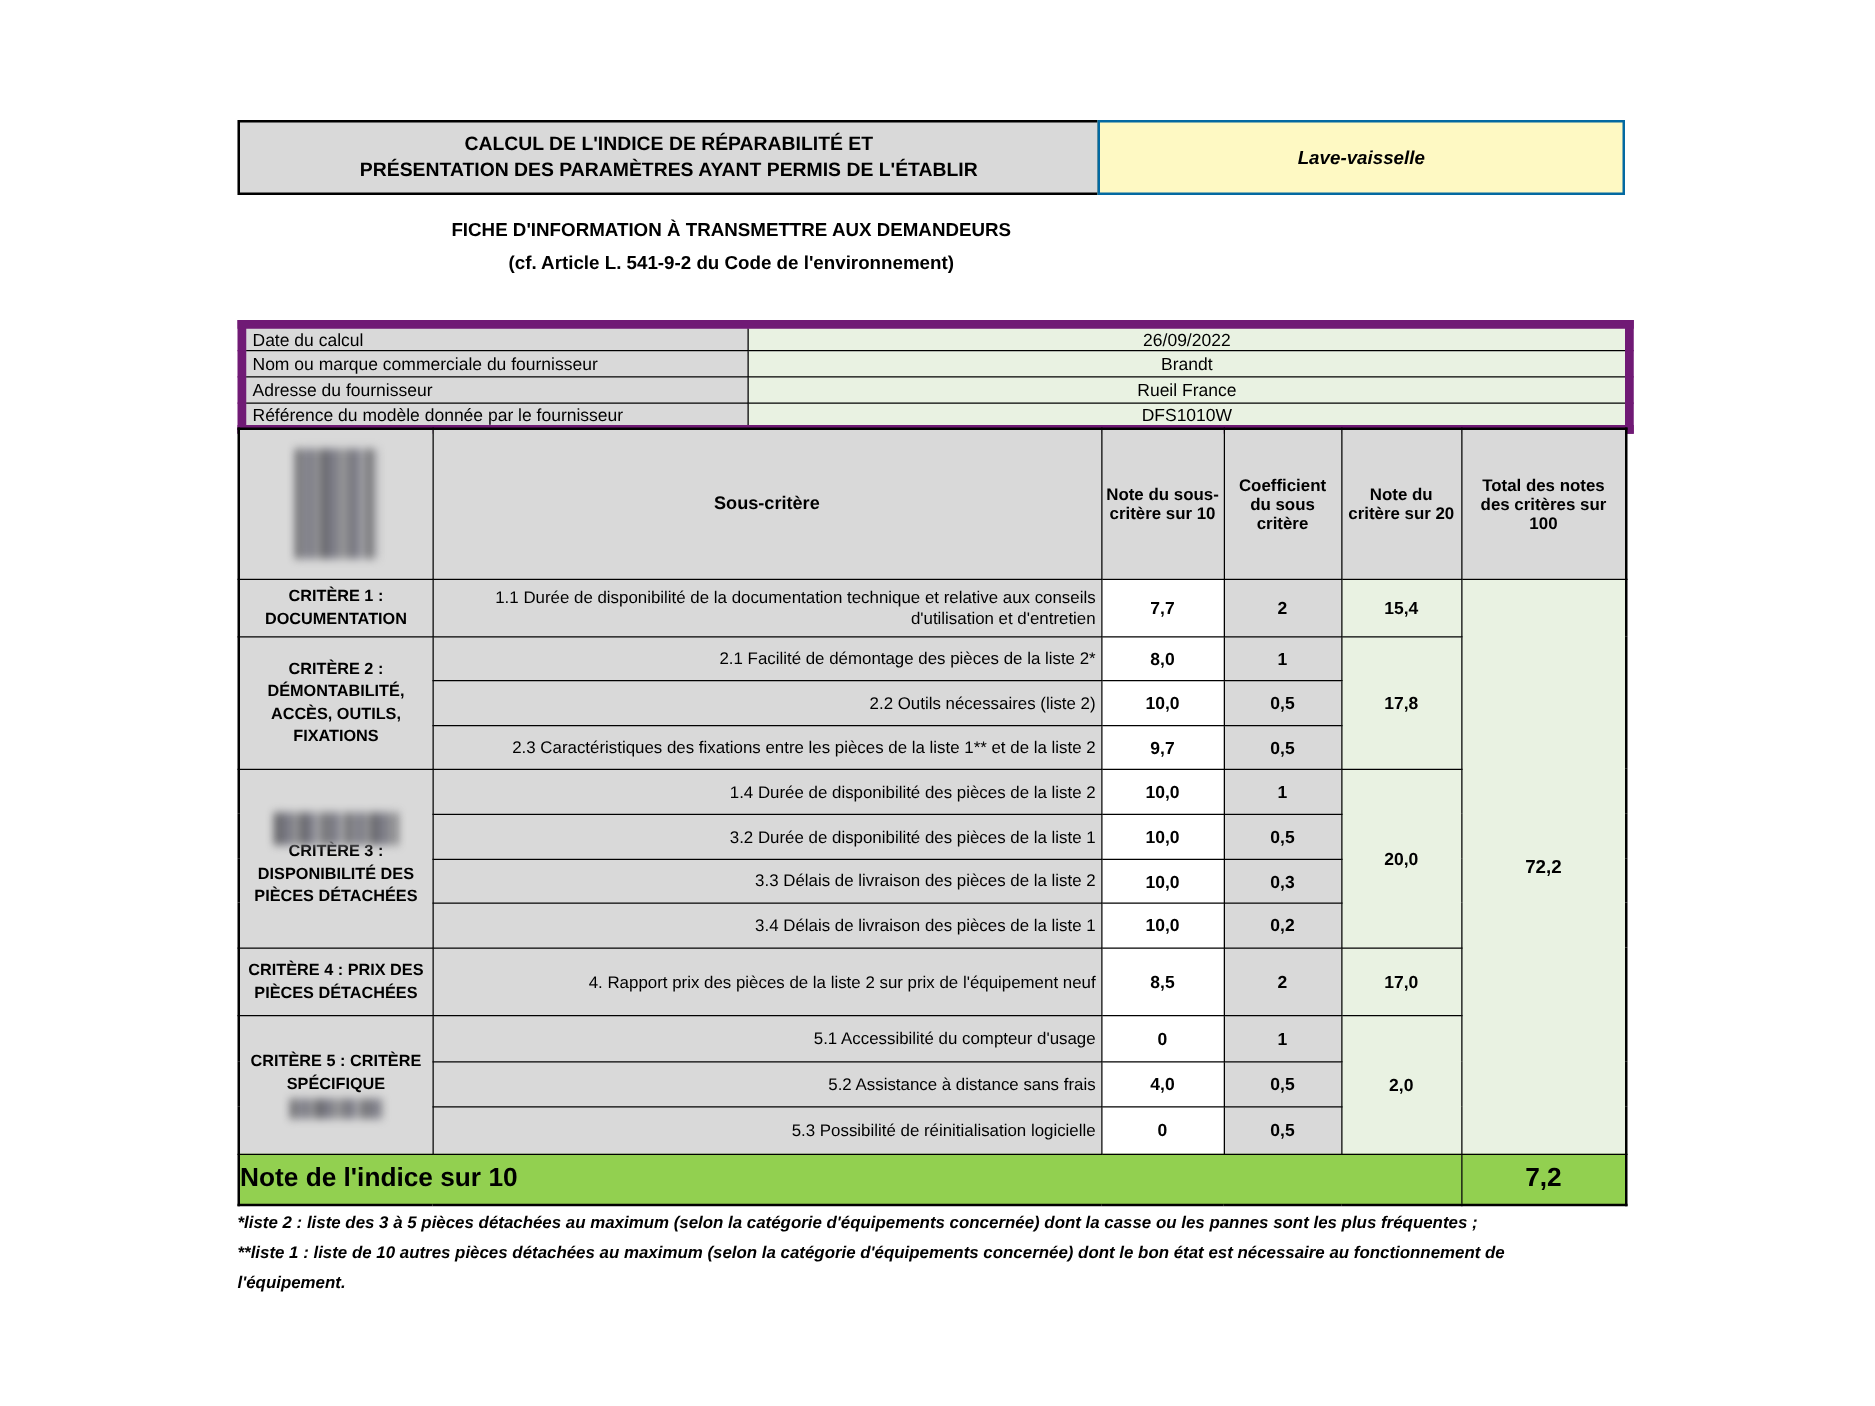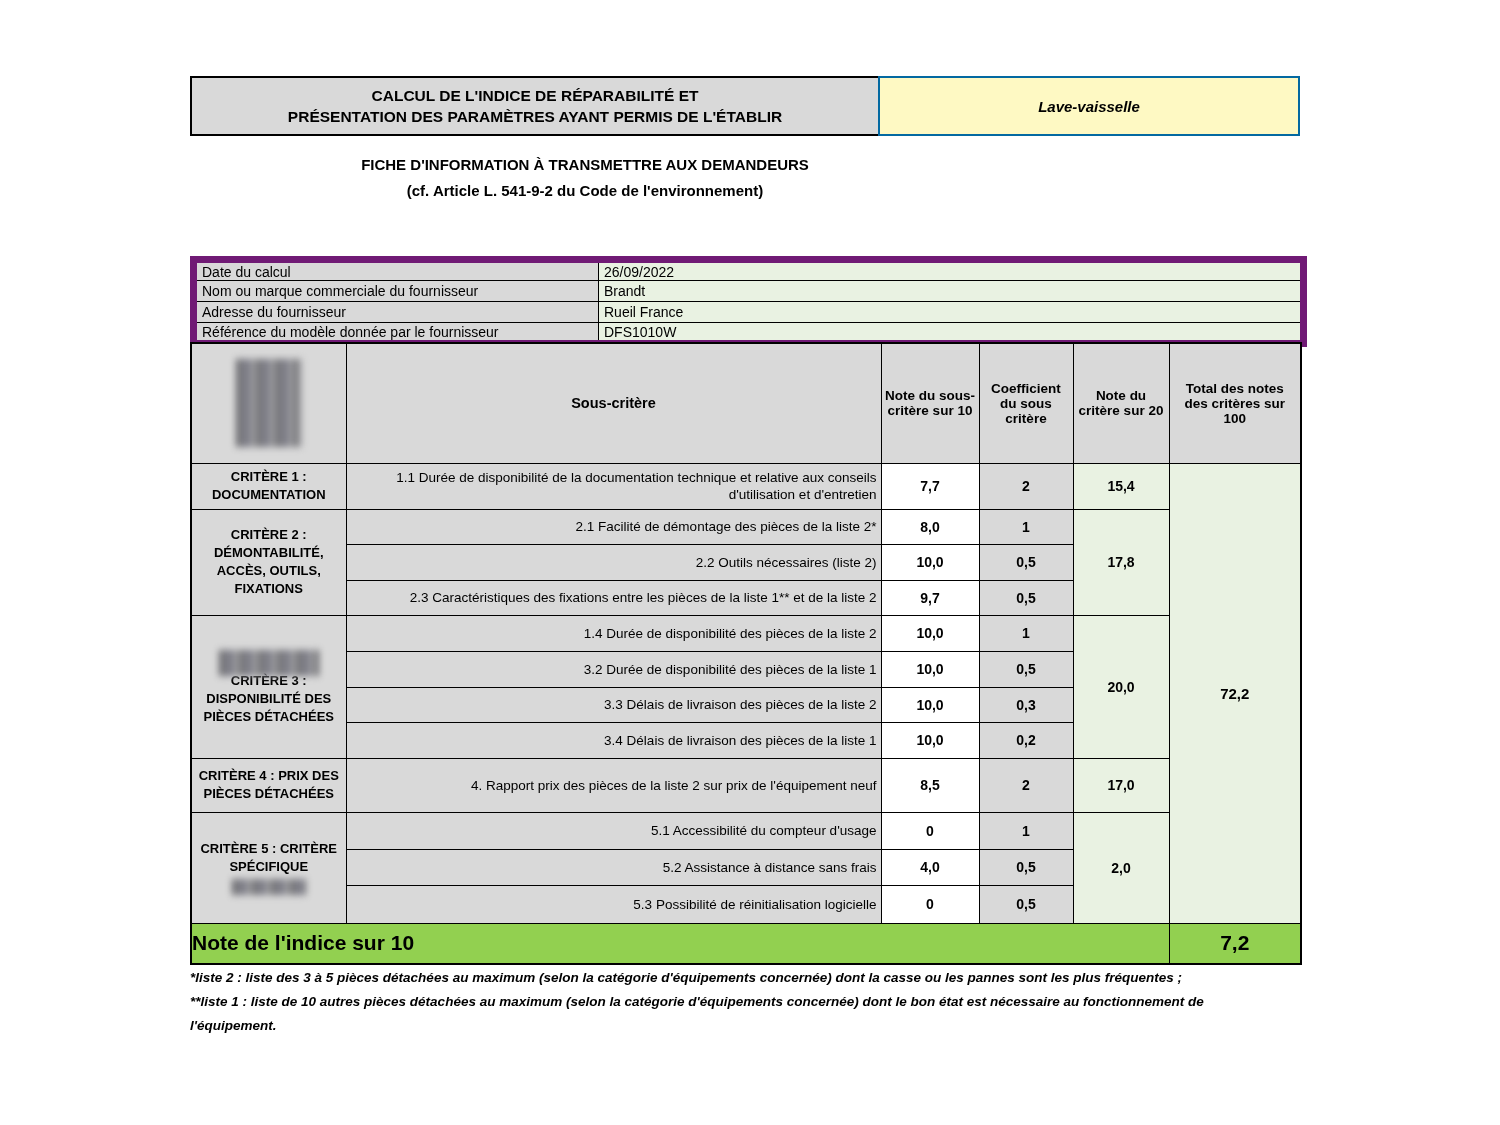--- a/index.html
+++ b/index.html
@@ -7,48 +7,48 @@
   body {
     width:1500px; height:1125px;
     background:#ffffff;
     font-family:"Liberation Sans", sans-serif;
     color:#000;
     position:relative;
   }
   .page { position:absolute; inset:0; background:#fff; }
 
   
-  .title-row { position:absolute; left:190px; top:76px; width:1154px; display:flex; }
+  .title-row { position:absolute; left:190px; top:96px; width:1154px; display:flex; }
   .title-box {
     width:690px; background:var(--cell-gray,#d9d9d9);
     border:2px solid #000; padding:7px 8px;
     text-align:center; font-weight:bold; font-size:15.5px; line-height:21px;
   }
   .category-box {
     width:422px; margin-left:-2px; background:#fef9c3;
     border:2px solid #0369a1;
     display:flex; align-items:center; justify-content:center;
     font-weight:bold; font-style:italic; font-size:15px;
   }
 
   
   .subtitle {
-    position:absolute; left:190px; top:152px; width:790px;
+    position:absolute; left:190px; top:172px; width:790px;
     text-align:center; font-weight:bold; font-size:15px; line-height:26px;
   }
 
   
   table { border-collapse:collapse; table-layout:fixed; }
   .info-table {
     position:absolute; left:190px; top:233px; width:1110px;
     border:7px solid #701a75; font-size:14px;margin-top:23px;
   }
   .info-table td { border:1px solid #000; height:21px; padding:0 5px; }
   .info-table td.lbl { background:var(--cell-gray,#d9d9d9); }
-  .info-table td.val { background:var(--cell-green-light,#e9f2e2); }
+  .info-table td.val { background:var(--cell-green-light,#e9f2e2); text-align:center; }
 
   
   .score-table {
     position:absolute; left:190px; top:342px; width:1110px;
     border:2px solid #000;
   }
   .score-table th, .score-table td { border:1px solid #000; padding:0; }
   .score-table th {
     background:var(--cell-gray,#d9d9d9);
     font-size:13.5px; font-weight:bold; text-align:center; vertical-align:middle;

